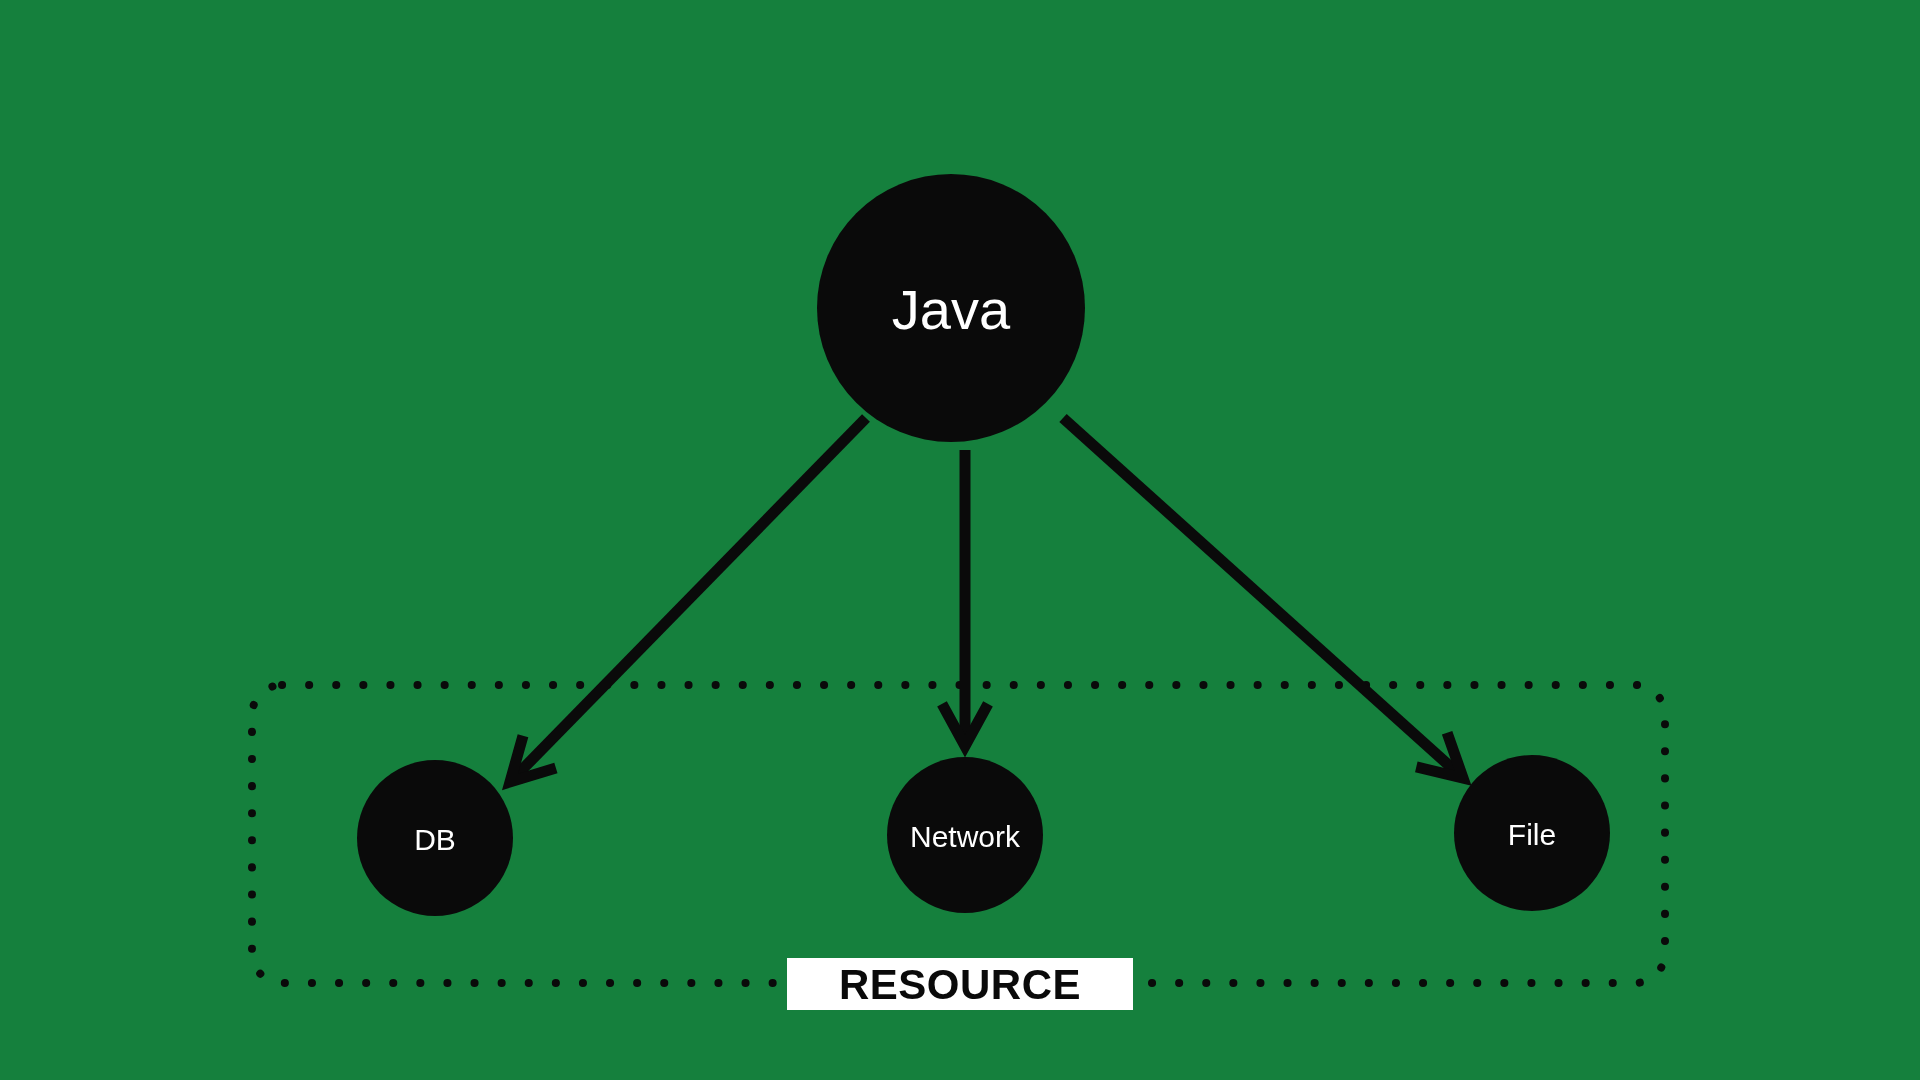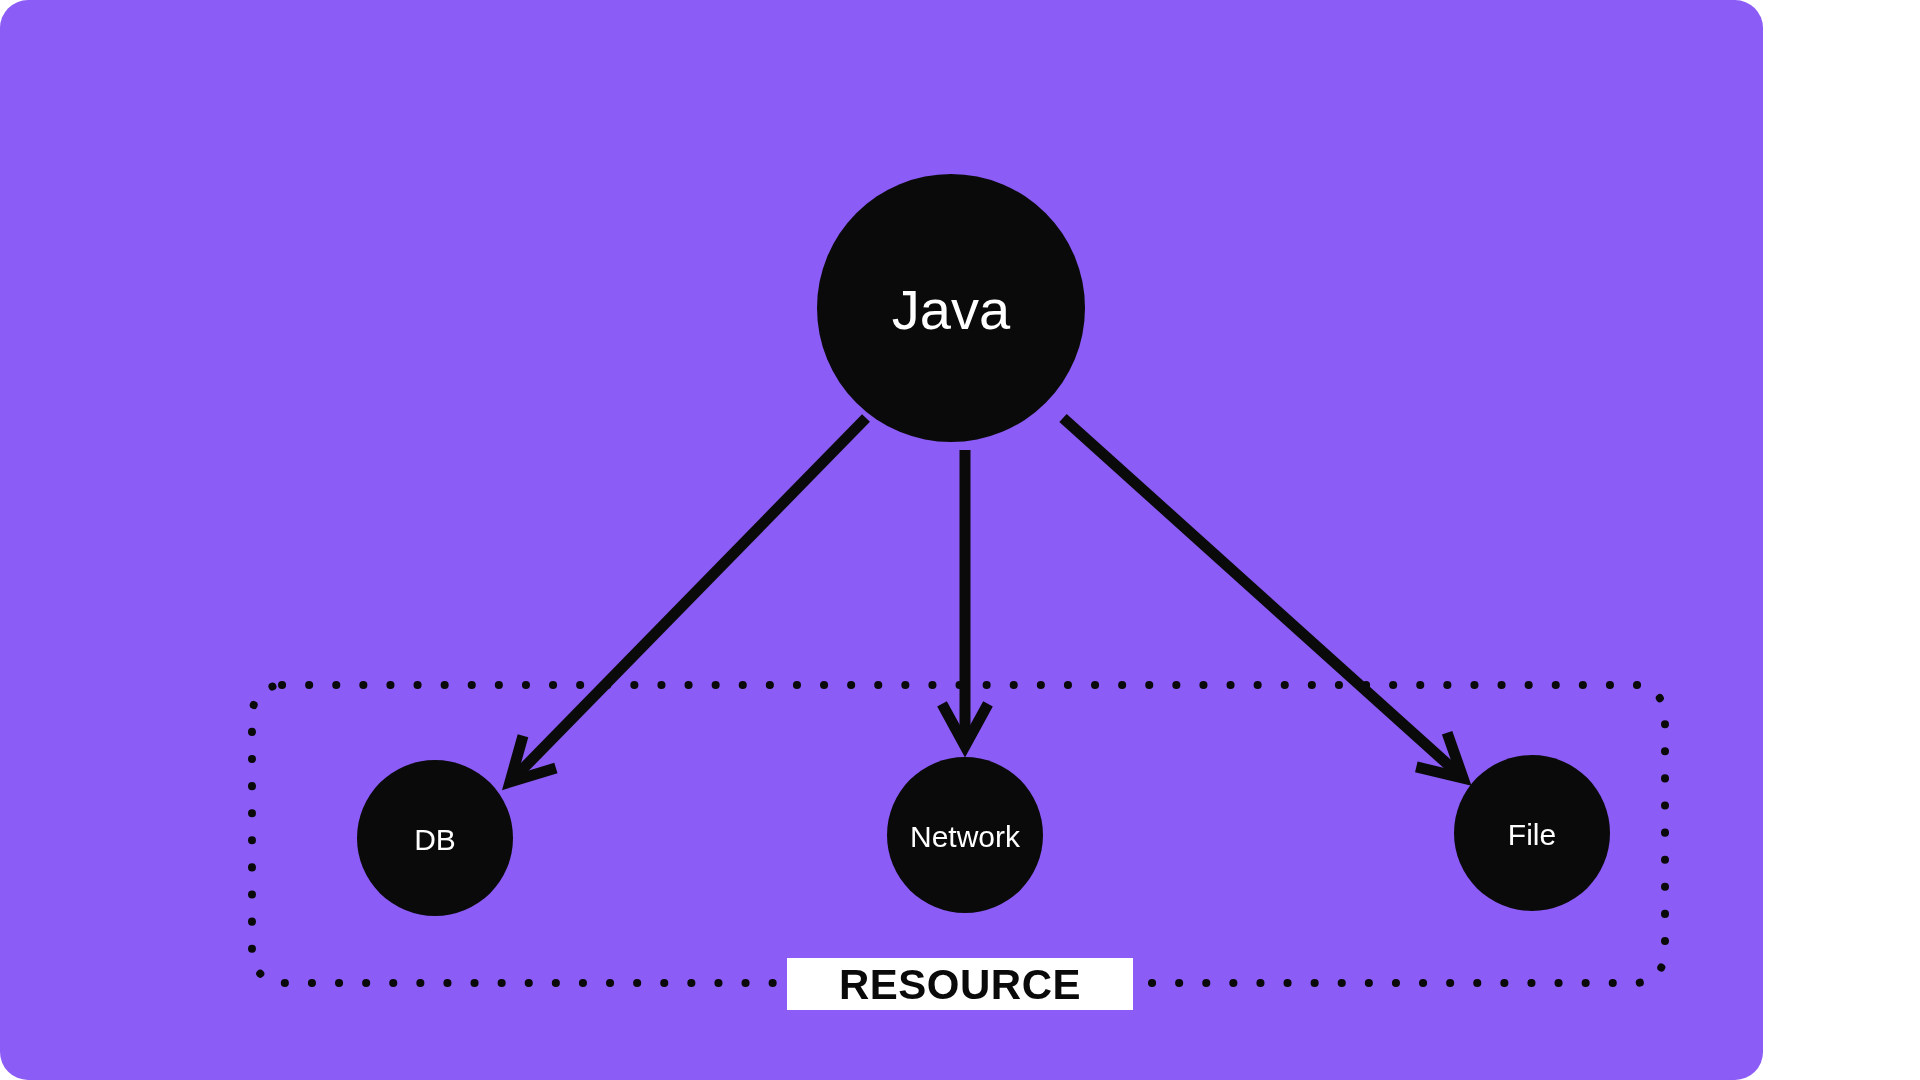--- a/index.html
+++ b/index.html
@@ -8,24 +8,23 @@
     background: #ffffff;
   }
   body {
     width: 1920px;
     height: 1080px;
     overflow: hidden;
     font-family: "Liberation Sans", sans-serif;
   }
   #canvas {
     position: relative;
-    width: 1763px;
+    width: 1920px;
     height: 1080px;
-    background: #8b5cf6;
-    border-radius: 28px;
+    background: #15803d;
   }
   #diagram-svg {
     position: absolute;
     left: 0;
     top: 0;
     width: 1920px;
     height: 1080px;
     display: block;
   }
   .node-label {

